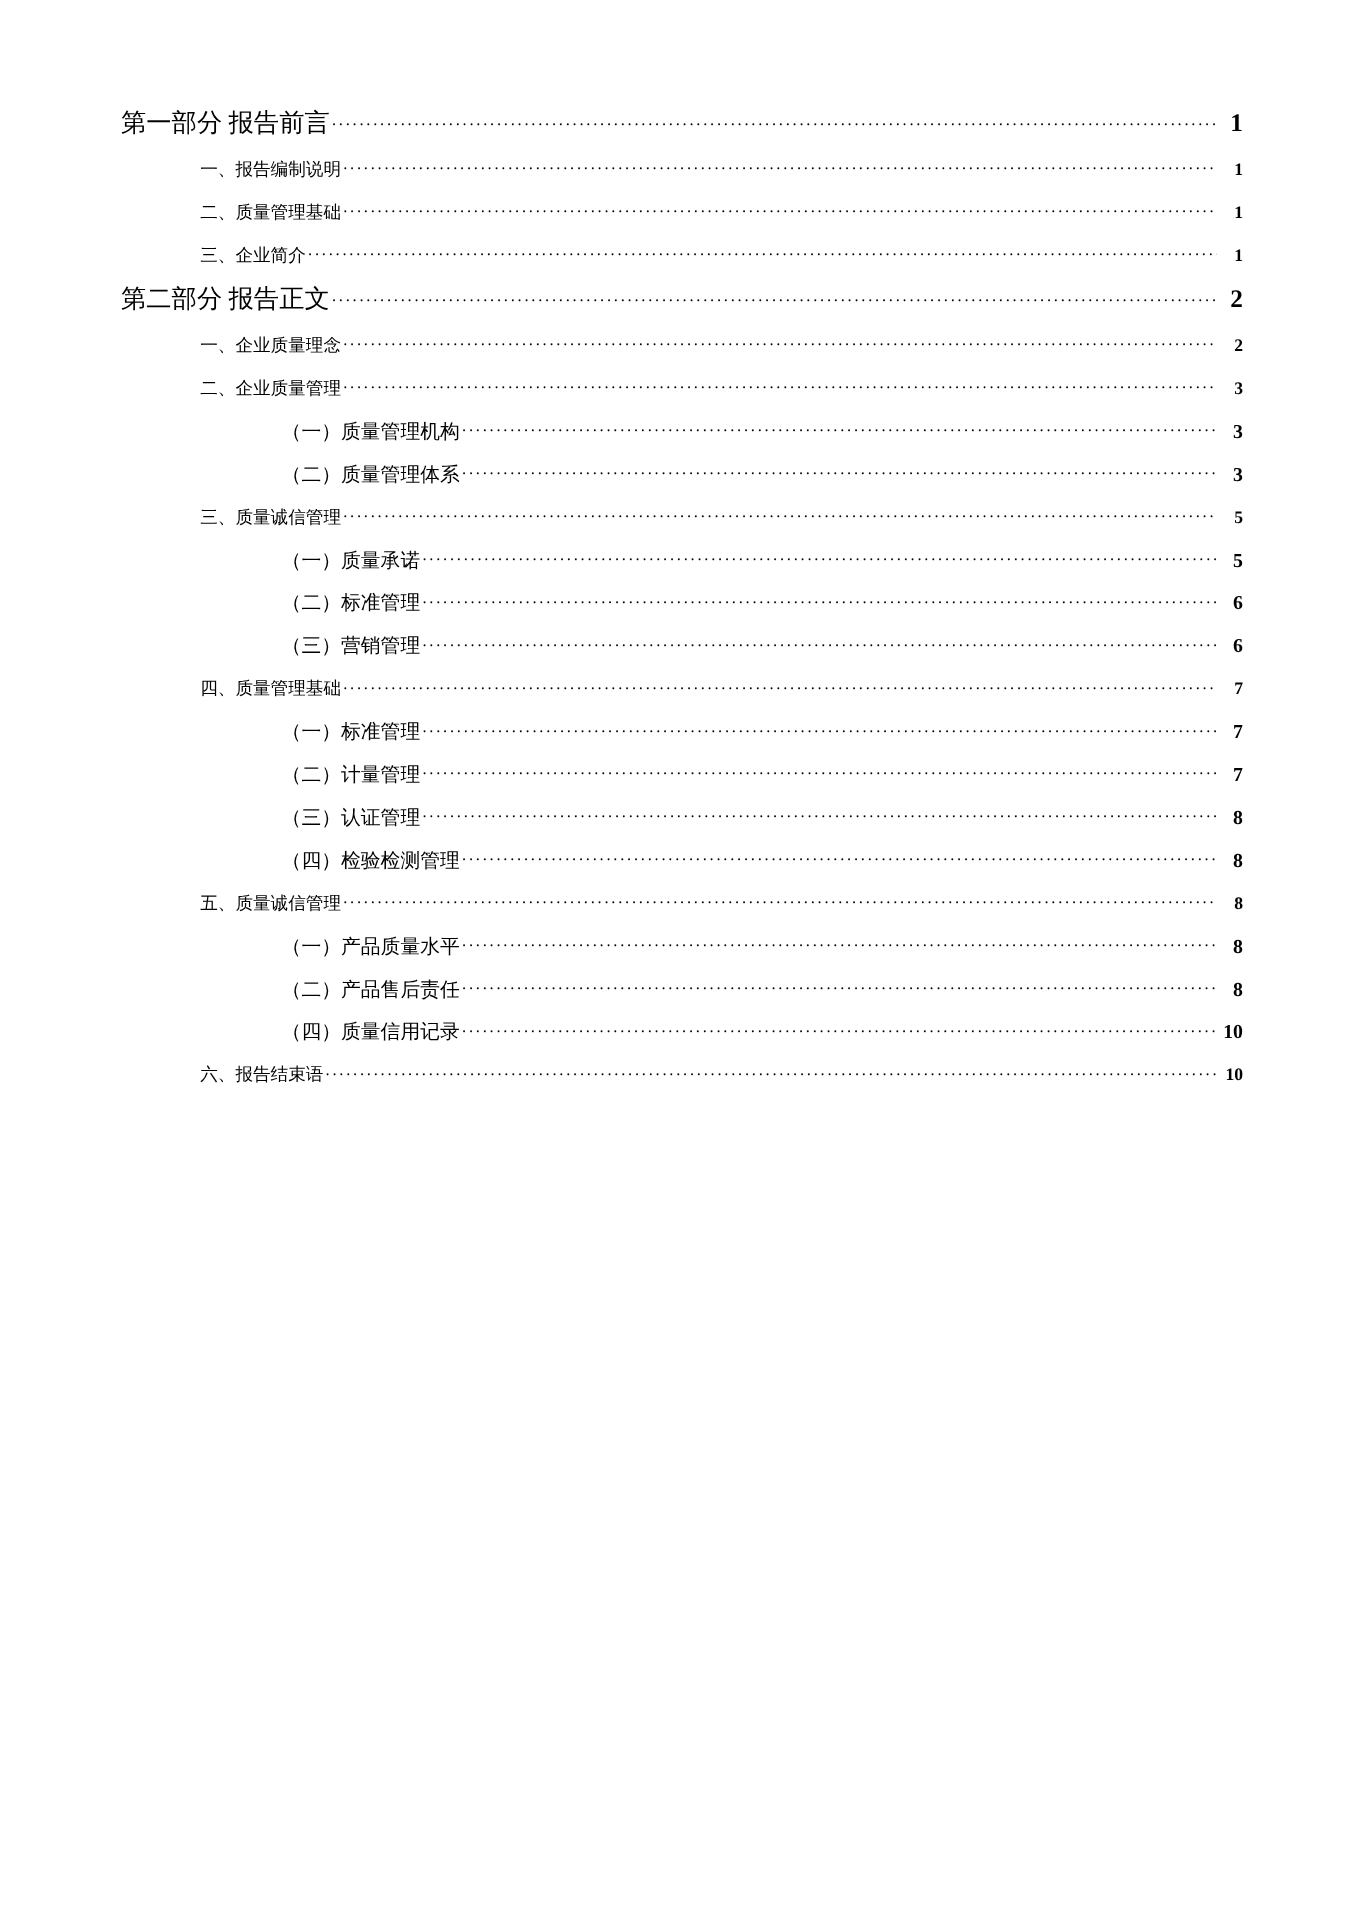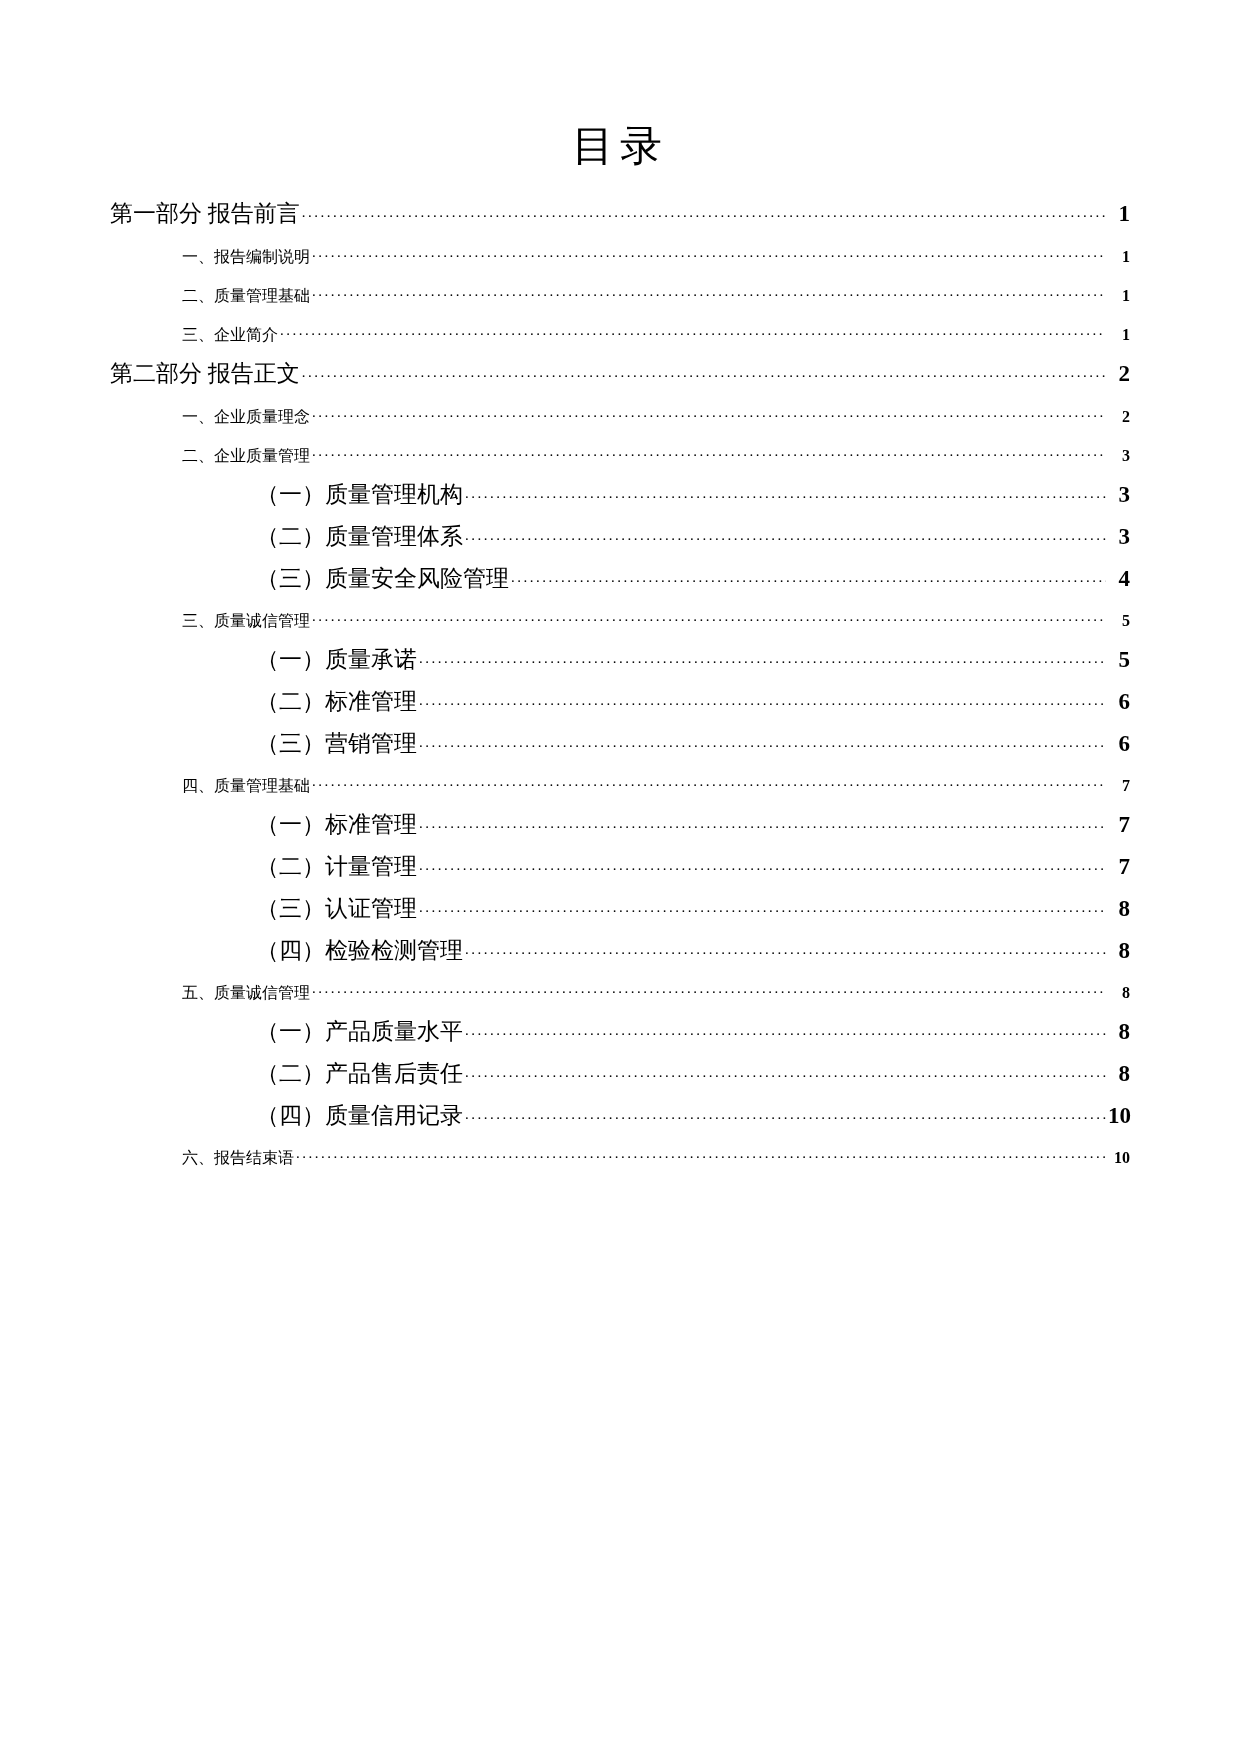--- a/index.html
+++ b/index.html
@@ -85,30 +85,29 @@
     font-size: 16px;
   }
   .lvl2 .toc-page { font-weight: 700; }
 
   
   .lvl3 {
     padding-left: 146px;
     margin-bottom: 19px;
   }
   .lvl3 .toc-text, .lvl3 .toc-page {
-    font-size: 23px;
+    font-size: 18px;
   }
   .lvl3 .toc-page { font-weight: 700; }
 </style>
 </head>
 <body>
 
 <div class="page">
 
-  <h1 class="doc-title">目录</h1>
 
   <div class="toc" id="toc-container">
       <div class="toc-entry lvl1">
         <span class="toc-text">第一部分 报告前言</span>
         <span class="leader"></span>
         <span class="toc-page">1</span>
       </div>
       <div class="toc-entry lvl2">
         <span class="toc-text">一、报告编制说明</span>
         <span class="leader"></span>
@@ -142,25 +141,20 @@
       <div class="toc-entry lvl3">
         <span class="toc-text">（一）质量管理机构</span>
         <span class="leader"></span>
         <span class="toc-page">3</span>
       </div>
       <div class="toc-entry lvl3">
         <span class="toc-text">（二）质量管理体系</span>
         <span class="leader"></span>
         <span class="toc-page">3</span>
       </div>
-      <div class="toc-entry lvl3">
-        <span class="toc-text">（三）质量安全风险管理</span>
-        <span class="leader"></span>
-        <span class="toc-page">4</span>
-      </div>
       <div class="toc-entry lvl2">
         <span class="toc-text">三、质量诚信管理</span>
         <span class="leader"></span>
         <span class="toc-page">5</span>
       </div>
       <div class="toc-entry lvl3">
         <span class="toc-text">（一）质量承诺</span>
         <span class="leader"></span>
         <span class="toc-page">5</span>
       </div>

